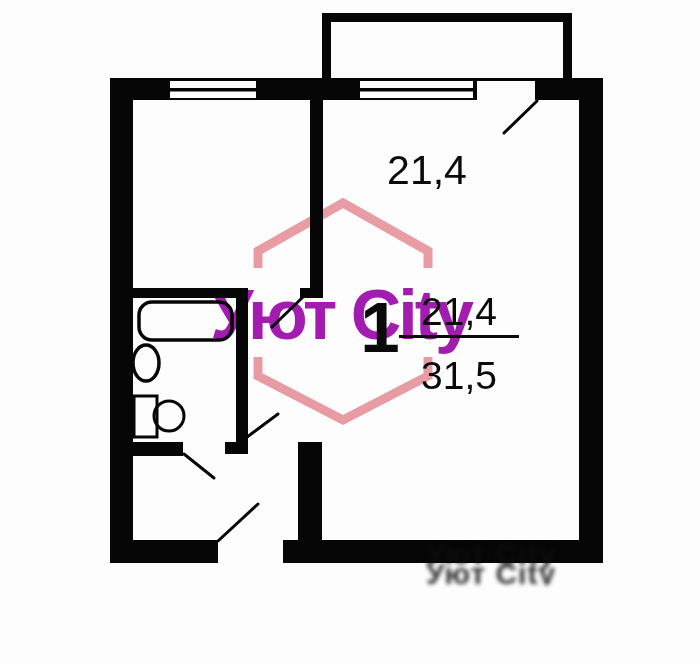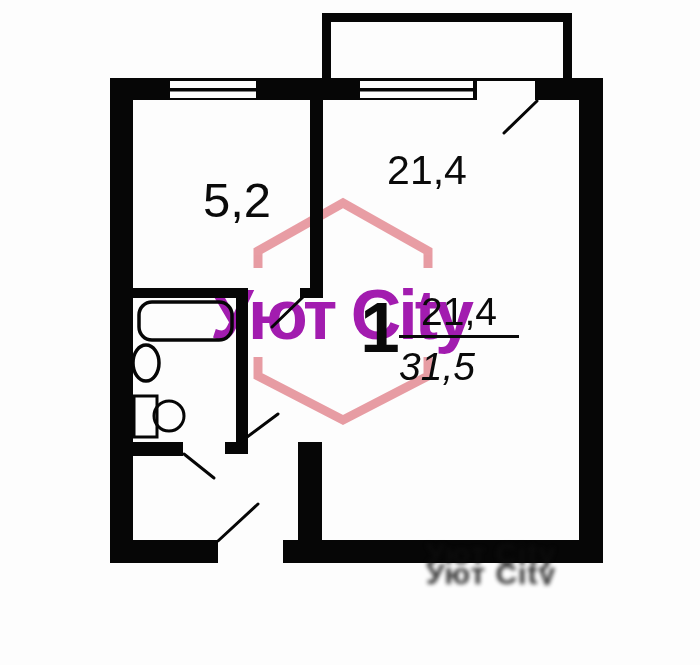--- a/index.html
+++ b/index.html
@@ -15,21 +15,21 @@
   svg.plan{position:absolute;inset:0;z-index:2;}
 
   .lbl{position:absolute;z-index:3;color:#0a0a0a;text-align:center;line-height:1;}
   .lbl-kitchen{left:192px;top:176px;width:90px;font-size:49px;}
   .lbl-living{left:377px;top:150px;width:100px;font-size:41px;}
   .rooms-count{left:358px;top:292px;width:44px;font-size:71px;font-weight:700;}
 
   .fraction{position:absolute;left:399px;top:289px;width:120px;z-index:3;color:#0a0a0a;}
   .fr-top{font-size:39px;line-height:46px;text-align:center;
           border-bottom:3.5px solid #0a0a0a;}
-  .fr-bottom{font-size:39px;line-height:46px;margin-top:6px;font-style:italic;}
+  .fr-bottom{font-size:39px;line-height:46px;text-align:center;margin-top:15px;}
 
   
   .artifact{position:absolute;left:426px;top:544px;width:196px;height:41px;z-index:4;
             overflow:hidden;font-size:30px;font-weight:700;line-height:20px;
             letter-spacing:1px;color:#0d0d0d;filter:blur(2.3px);opacity:.85;
             white-space:normal;}
 </style>
 </head>
 <body>
 
@@ -85,21 +85,20 @@
 
     <g stroke="#060606" stroke-width="3" stroke-linecap="round">
       <line x1="537" y1="101" x2="504" y2="133"></line>
       <line x1="303" y1="297" x2="272" y2="327"></line>
       <line x1="184" y1="454" x2="214" y2="478"></line>
       <line x1="278" y1="414" x2="231" y2="449"></line>
       <line x1="218" y1="541" x2="258" y2="504"></line>
     </g>
   </svg>
 
-  <div class="lbl lbl-kitchen">5,2</div>
 
   <div class="lbl lbl-living">21,4</div>
 
   <div class="lbl rooms-count">1</div>
 
   <div class="fraction">
     <div class="fr-top">21,4</div>
     <div class="fr-bottom">31,5</div>
   </div>
 

